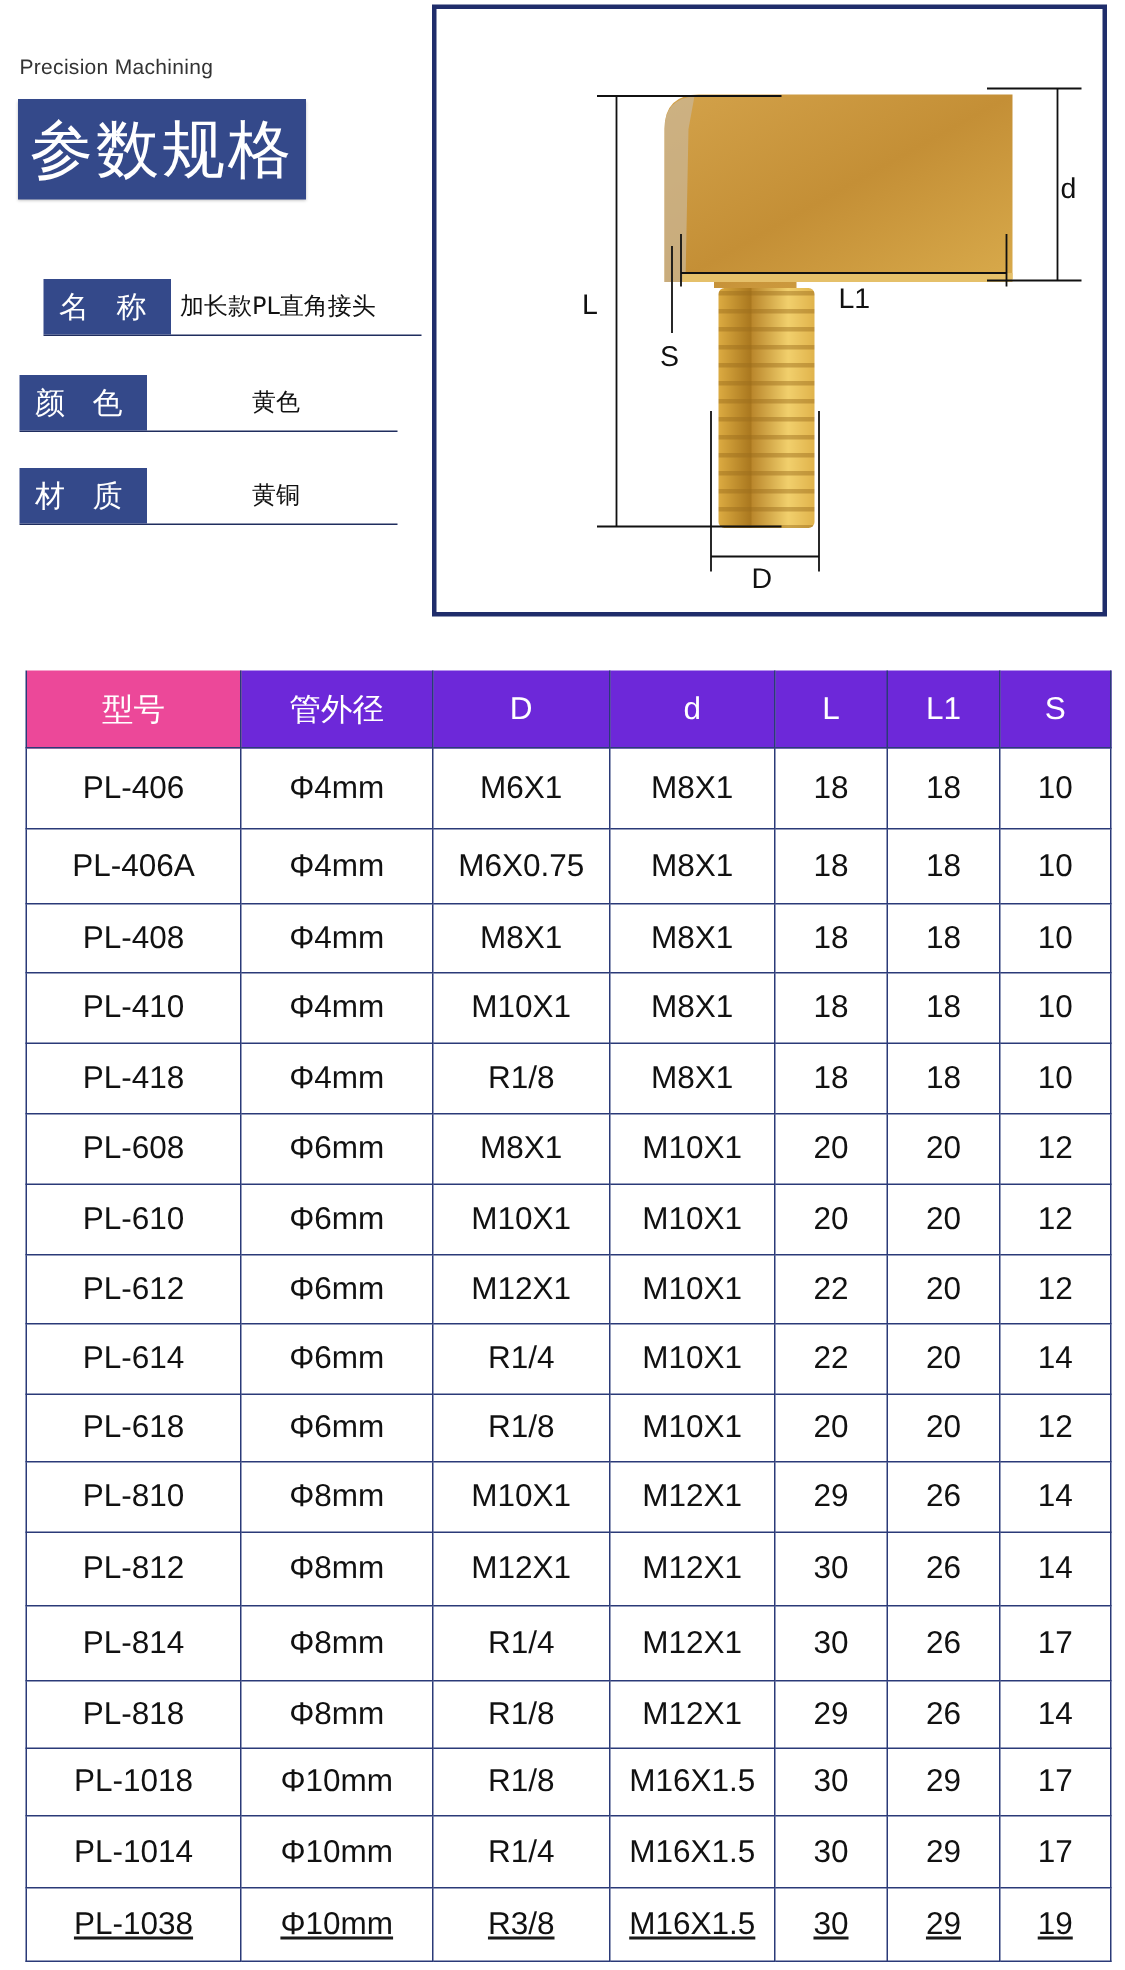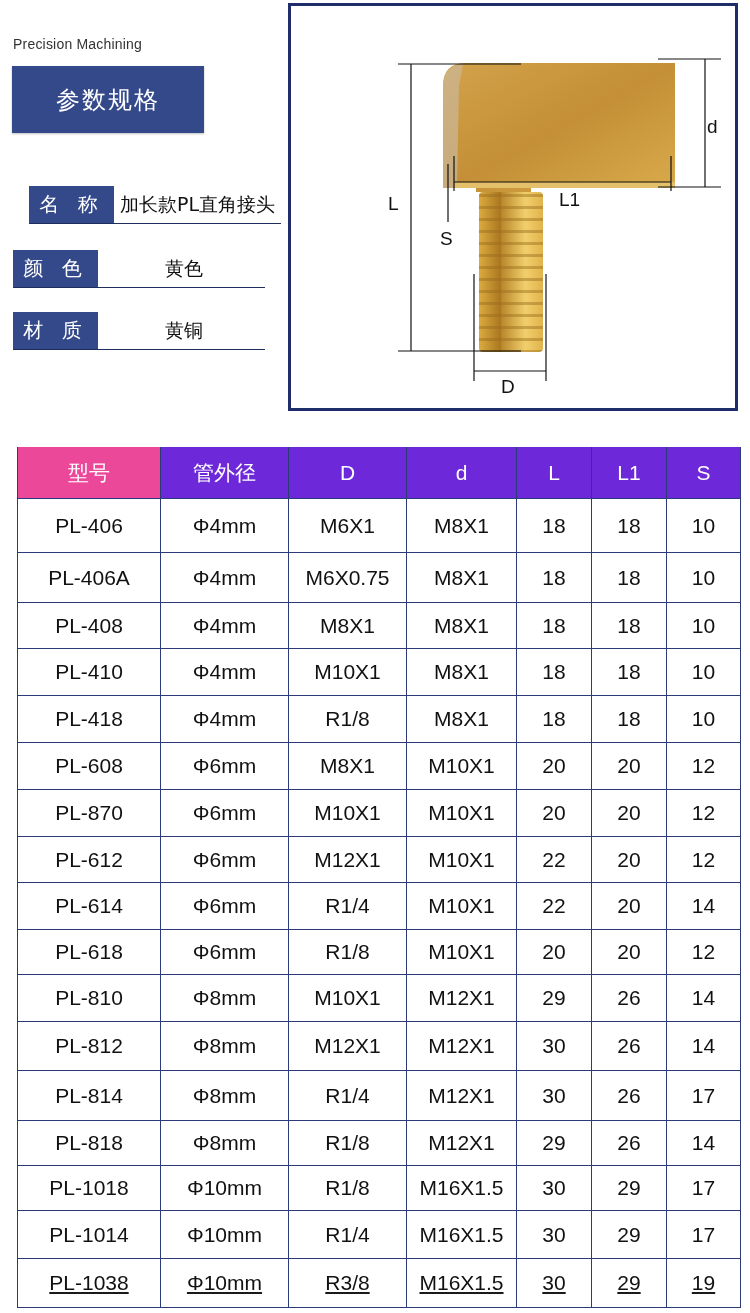--- a/index.html
+++ b/index.html
@@ -1,26 +1,26 @@
 <!DOCTYPE html>
 <html><head>
 <meta charset="utf-8">
 <style>
   html, body { margin:0; padding:0; background:#ffffff; }
   body { width:750px; height:1313px; position:relative; overflow:hidden;
          font-family:"DejaVu Sans", "Liberation Sans", sans-serif; color:#1a1a1a; }
   .subtitle { position:absolute; left:13px; top:36px; font-size:14px; color:#333; letter-spacing:0.2px;
               font-family:"Liberation Sans", sans-serif; }
   .title-box { position:absolute; left:12px; top:66px; width:192px; height:67px; background:#34498a;
-               color:#fff; font-size:24px; display:flex; align-items:center; justify-content:center;
+               color:#fff; font-size:42px; display:flex; align-items:center; justify-content:center;
                letter-spacing:2px; box-shadow:0 1px 2px rgba(0,0,0,0.25); }
   .spec-row { position:absolute; left:13px; width:252px; height:37px; border-bottom:1.5px solid #1f2d5e; }
   .spec-label { position:absolute; left:0; top:0; width:85px; height:37px; background:#34498a; color:#fff;
                 font-size:20px; display:flex; align-items:center; justify-content:center; letter-spacing:6px; }
-  .spec-value { position:absolute; left:90px; right:0; top:0; height:37px; font-size:19px;
+  .spec-value { position:absolute; left:90px; right:0; top:0; height:37px; font-size:16px;
                 display:flex; align-items:center; justify-content:center; color:#111; }
   .spec-value.left { justify-content:flex-start; left:91px; }
 
   .diagram { position:absolute; left:288px; top:3px; width:444px; height:402px; border:3px solid #1f2d6b;
              background:#fff; }
   .diagram svg { position:absolute; left:0; top:0; }
   .dim-label { position:absolute; font-size:19px; color:#111; font-family:"Liberation Sans", sans-serif; }
 
   table.spec { position:absolute; left:17px; top:447px; border-collapse:collapse; table-layout:fixed;
                font-family:"Liberation Sans", sans-serif; }
@@ -167,21 +167,21 @@
       <tr style="height: 47px;">
         <td>PL-608</td>
         <td>Φ6mm</td>
         <td>M8X1</td>
         <td>M10X1</td>
         <td>20</td>
         <td>20</td>
         <td>12</td>
       </tr>
       <tr style="height: 47px;">
-        <td>PL-870</td>
+        <td>PL-610</td>
         <td>Φ6mm</td>
         <td>M10X1</td>
         <td>M10X1</td>
         <td>20</td>
         <td>20</td>
         <td>12</td>
       </tr>
       <tr style="height: 46px;">
         <td>PL-612</td>
         <td>Φ6mm</td>

